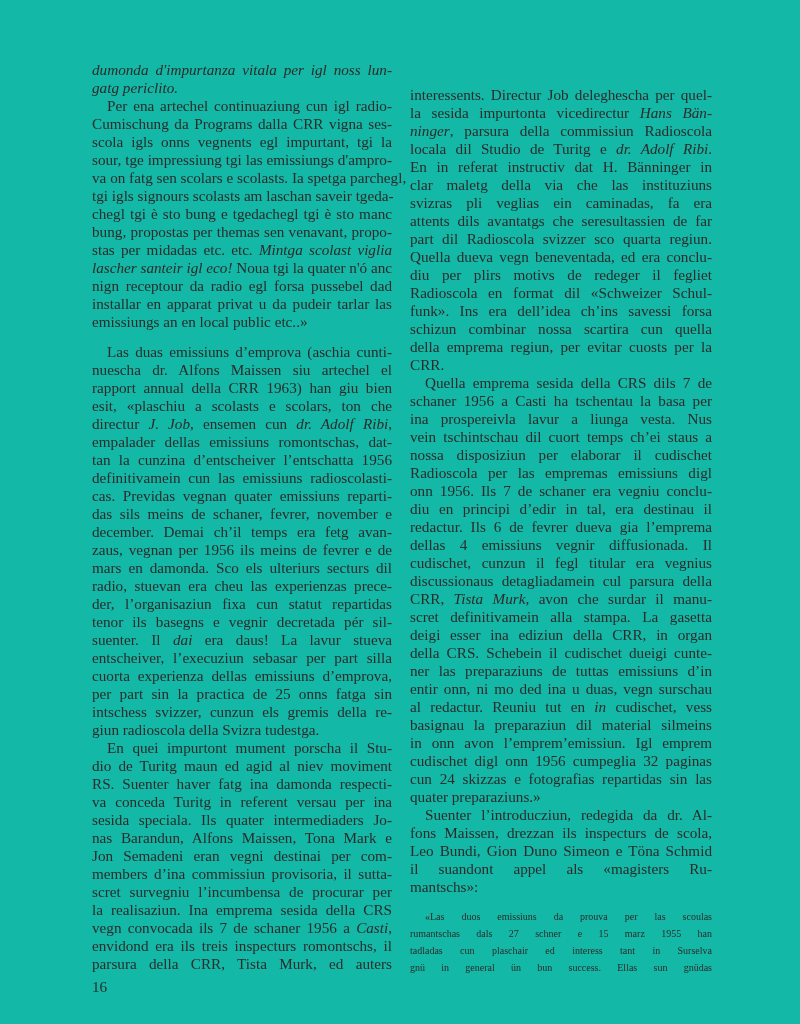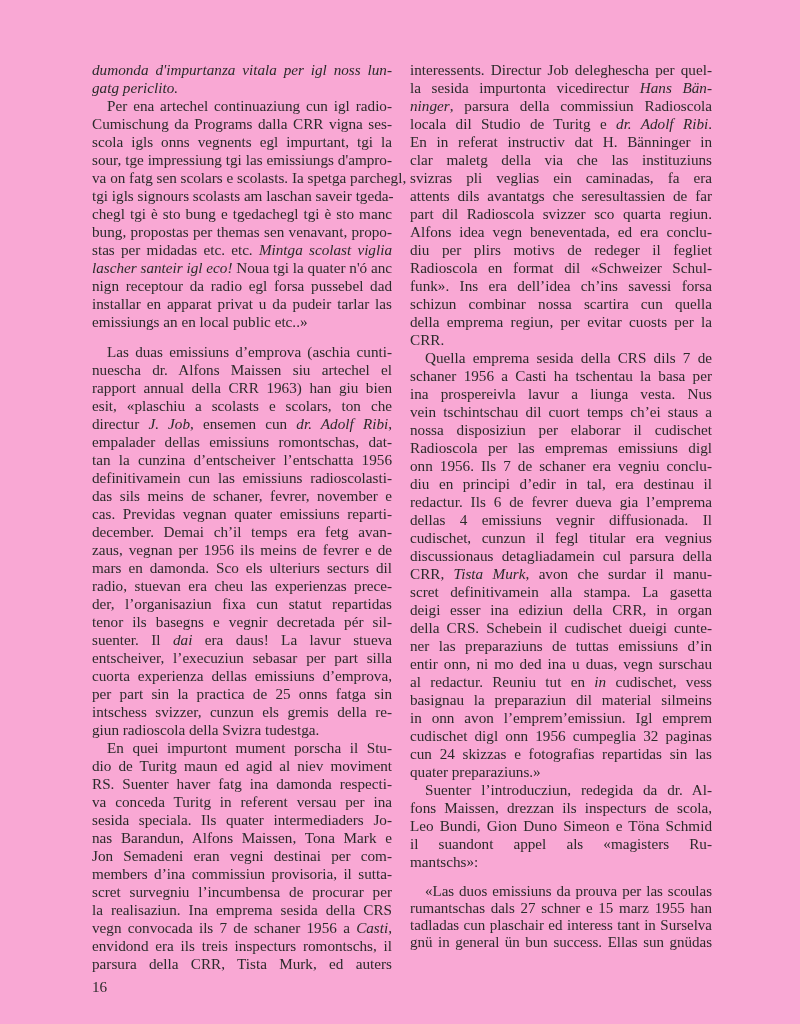--- a/index.html
+++ b/index.html
@@ -1,26 +1,26 @@
 <!DOCTYPE html>
 <html><head>
 <meta charset="utf-8">
 <style>
   html, body { margin: 0; padding: 0; background: #ffffff; }
   body { width: 800px; height: 1024px; position: relative; overflow: hidden; }
-  .page { position: absolute; left: 0; top: 0; width: 800px; height: 1024px; background: #f9a8d4; }
+  .page { position: absolute; left: 0; top: 0; width: 800px; height: 1024px; background: #14b8a6; }
   .col { position: absolute; top: 61px; font-family: "Liberation Serif", "DejaVu Serif", serif; font-size: 15.2px; color: #2b2b2b; }
   .col-left { left: 92px; width: 300px; }
-  .col-right { left: 410px; width: 302px; }
+  .col-right { left: 410px; width: 302px; margin-top: 25px; }
   .ln { display: block; height: 18px; line-height: 18px; white-space: nowrap; text-align: justify; text-align-last: justify; }
   .ln.last { text-align-last: left; }
   .ln.indent { text-indent: 15px; }
   .gap { display: block; height: 12px; }
   .small-gap { display: block; height: 12px; }
-  .quote .ln { font-size: 15px; height: 17px; line-height: 17px; font-family: Liberation Serif, serif; }
+  .quote .ln { font-size: 10px; height: 17px; line-height: 17px; font-family: Liberation Serif, serif; }
   i, .it { font-style: italic; }
   .page-number { position: absolute; left: 92px; top: 978px; font-family: "Liberation Serif", "DejaVu Serif", serif; font-size: 15.2px; color: #2b2b2b; }
 </style>
 </head>
 <body>
 
 <div class="page">
   <div class="col col-left" id="col-left">
       <div class="para">
         <span class="ln"><span class="it">dumonda d'impurtanza vitala per igl noss lun-</span></span>
@@ -44,22 +44,22 @@
       <span class="gap"></span>
       <div class="para">
         <span class="ln indent"><span>Las duas emissiuns d’emprova (aschia cunti-</span></span>
         <span class="ln"><span>nuescha dr. Alfons Maissen siu artechel el</span></span>
         <span class="ln"><span>rapport annual della CRR 1963) han giu bien</span></span>
         <span class="ln"><span>esit, «plaschiu a scolasts e scolars, ton che</span></span>
         <span class="ln"><span>directur </span><span class="it">J. Job</span><span>, ensemen cun </span><span class="it">dr. Adolf Ribi</span><span>,</span></span>
         <span class="ln"><span>empalader dellas emissiuns romontschas, dat-</span></span>
         <span class="ln"><span>tan la cunzina d’entscheiver l’entschatta 1956</span></span>
         <span class="ln"><span>definitivamein cun las emissiuns radioscolasti-</span></span>
+        <span class="ln"><span>cas. Previdas vegnan quater emissiuns reparti-</span></span>
         <span class="ln"><span>das sils meins de schaner, fevrer, november e</span></span>
-        <span class="ln"><span>cas. Previdas vegnan quater emissiuns reparti-</span></span>
         <span class="ln"><span>december. Demai ch’il temps era fetg avan-</span></span>
         <span class="ln"><span>zaus, vegnan per 1956 ils meins de fevrer e de</span></span>
         <span class="ln"><span>mars en damonda. Sco els ulteriurs secturs dil</span></span>
         <span class="ln"><span>radio, stuevan era cheu las experienzas prece-</span></span>
         <span class="ln"><span>der, l’organisaziun fixa cun statut repartidas</span></span>
         <span class="ln"><span>tenor ils basegns e vegnir decretada pér sil-</span></span>
         <span class="ln"><span>suenter. Il </span><span class="it">dai</span><span> era daus! La lavur stueva</span></span>
         <span class="ln"><span>entscheiver, l’execuziun sebasar per part silla</span></span>
         <span class="ln"><span>cuorta experienza dellas emissiuns d’emprova,</span></span>
         <span class="ln"><span>per part sin la practica de 25 onns fatga sin</span></span>
@@ -86,21 +86,21 @@
       <div class="para">
         <span class="ln"><span>interessents. Directur Job deleghescha per quel-</span></span>
         <span class="ln"><span>la sesida impurtonta vicedirectur </span><span class="it">Hans Bän-</span></span>
         <span class="ln"><span class="it">ninger</span><span>, parsura della commissiun Radioscola</span></span>
         <span class="ln"><span>locala dil Studio de Turitg e </span><span class="it">dr. Adolf Ribi</span><span>.</span></span>
         <span class="ln"><span>En in referat instructiv dat H. Bänninger in</span></span>
         <span class="ln"><span>clar maletg della via che las instituziuns</span></span>
         <span class="ln"><span>svizras pli veglias ein caminadas, fa era</span></span>
         <span class="ln"><span>attents dils avantatgs che seresultassien de far</span></span>
         <span class="ln"><span>part dil Radioscola svizzer sco quarta regiun.</span></span>
-        <span class="ln"><span>Alfons idea vegn beneventada, ed era conclu-</span></span>
+        <span class="ln"><span>Quella dueva vegn beneventada, ed era conclu-</span></span>
         <span class="ln"><span>diu per plirs motivs de redeger il fegliet</span></span>
         <span class="ln"><span>Radioscola en format dil «Schweizer Schul-</span></span>
         <span class="ln"><span>funk». Ins era dell’idea ch’ins savessi forsa</span></span>
         <span class="ln"><span>schizun combinar nossa scartira cun quella</span></span>
         <span class="ln"><span>della emprema regiun, per evitar cuosts per la</span></span>
         <span class="ln last"><span>CRR.</span></span>
       </div>
       <div class="para">
         <span class="ln indent"><span>Quella emprema sesida della CRS dils 7 de</span></span>
         <span class="ln"><span>schaner 1956 a Casti ha tschentau la basa per</span></span>

